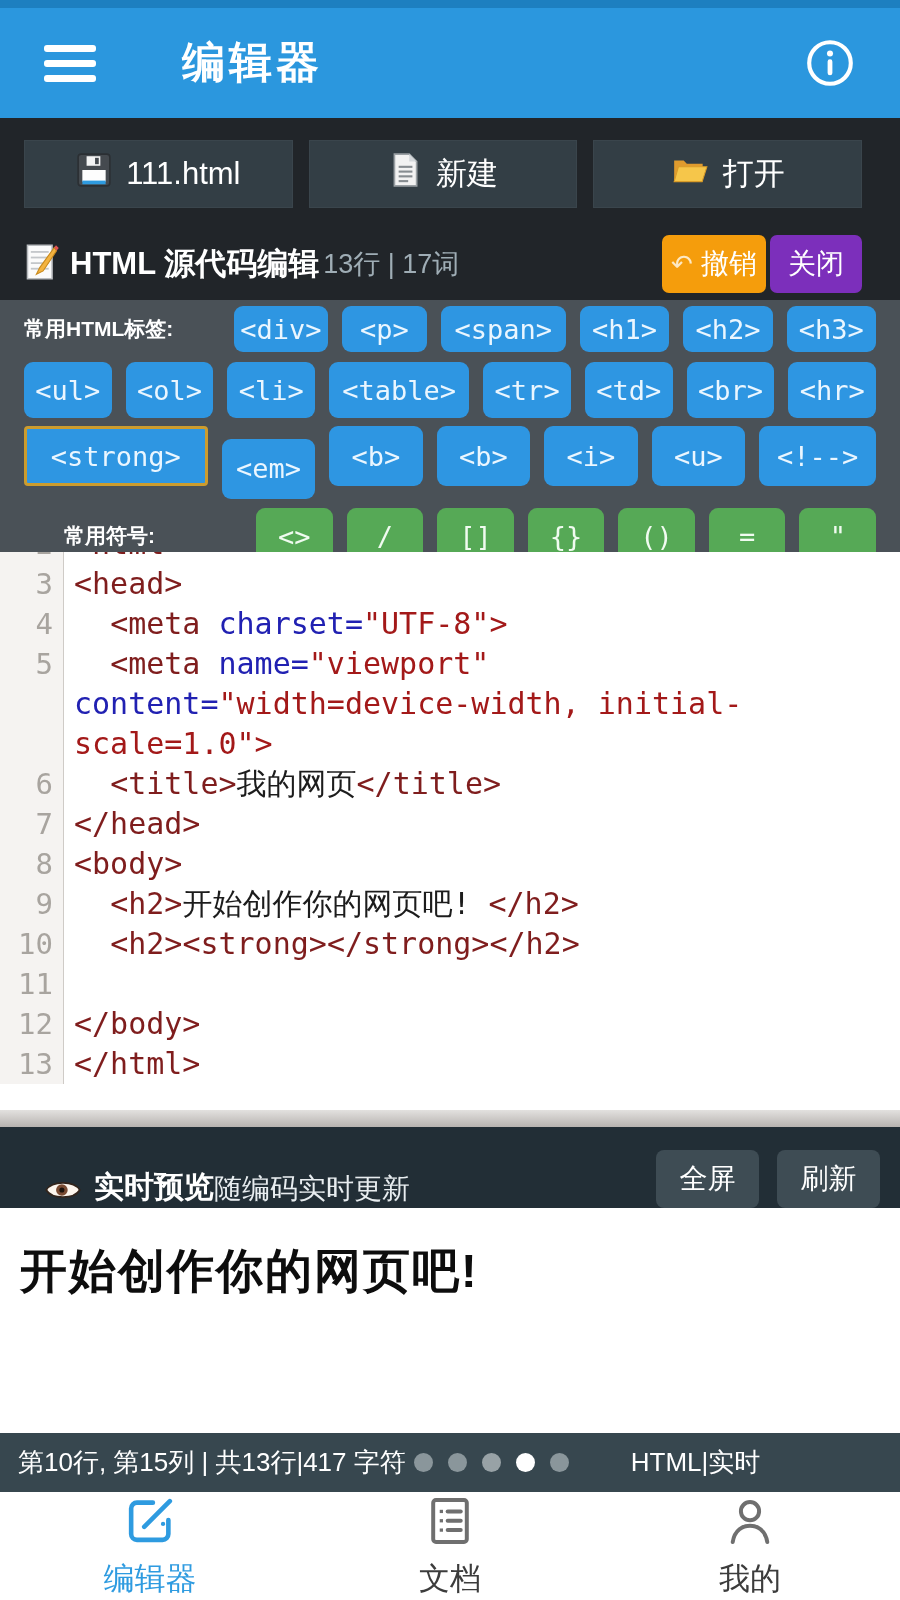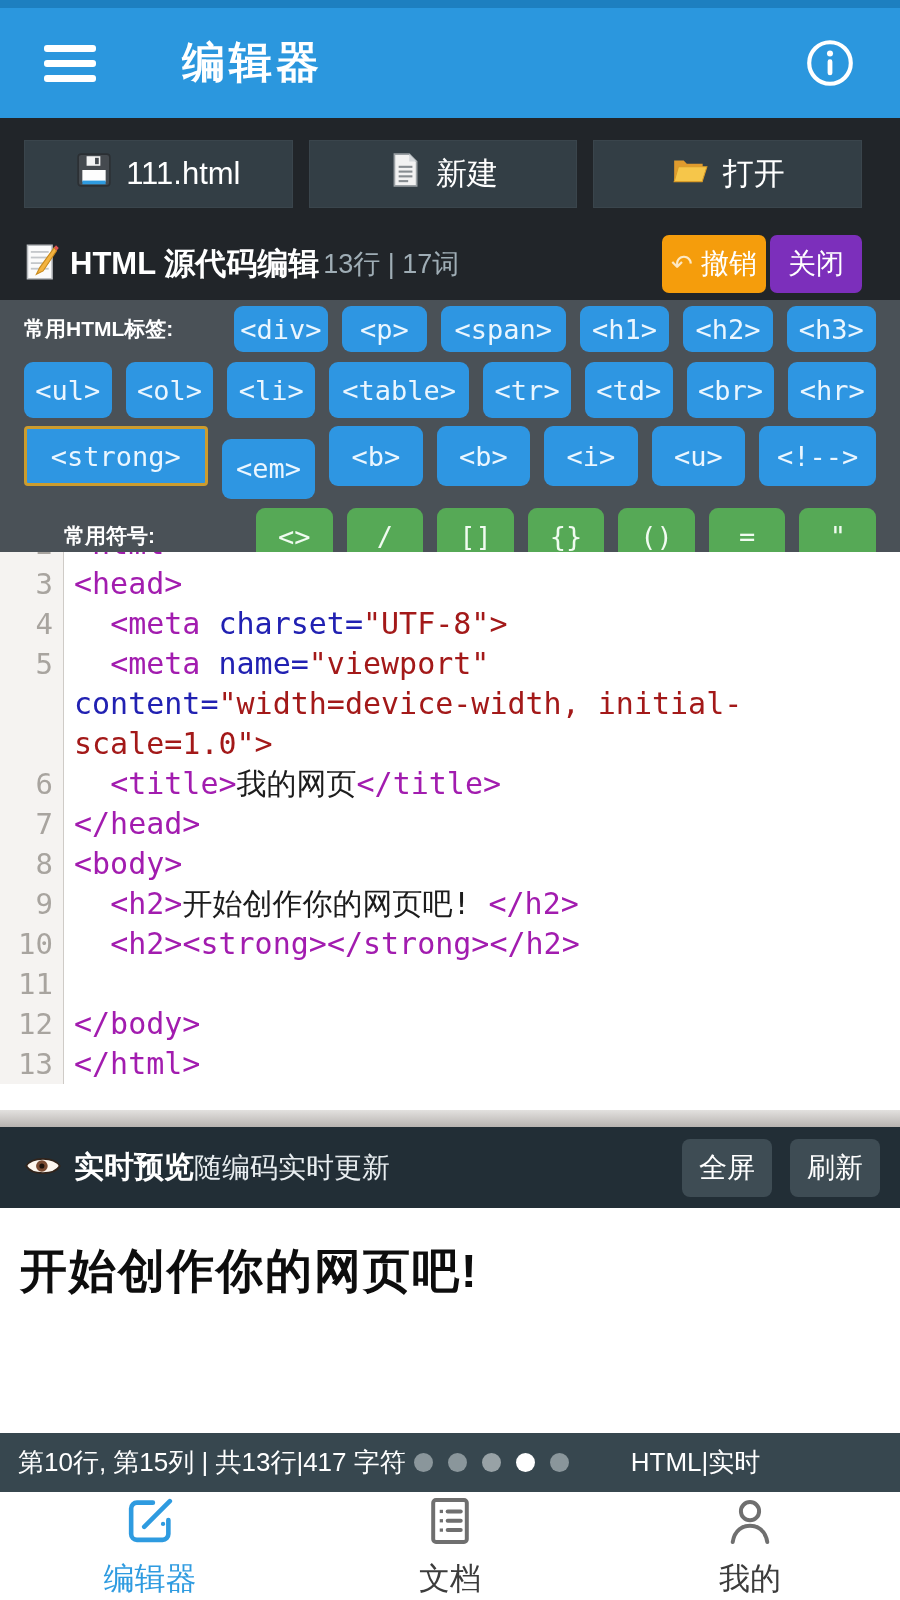--- a/index.html
+++ b/index.html
@@ -51,32 +51,32 @@
   
   .editor { position:absolute; top:552px; left:0; width:900px; height:558px; background:#fff;
             overflow:hidden; cursor:text; }
   .editor-inner { margin-top:-28px; }
   .code-row { display:flex; height:40px; }
   .ln { width:64px; background:#f5f3f1; border-right:1px solid #cfcbc7; color:#a8a49f;
         font-family:"DejaVu Sans Mono",monospace; font-size:29px; line-height:40px;
         text-align:right; padding-right:10px; flex:none; }
   .code { font-family:"DejaVu Sans Mono",monospace; font-size:30px; line-height:40px;
           white-space:pre; padding-left:10px; }
-  .tk-t { color:#a21caf; } .tk-a { color:#2121b2; } .tk-e { color:#2121b2; }
+  .tk-t { color:#7f1d1d; } .tk-a { color:#2121b2; } .tk-e { color:#2121b2; }
   .tk-v { color:#a31919; } .tk-p { color:#1c1c1c; }
 
   .hscroll { position:absolute; top:1110px; left:0; width:900px; height:17px;
              background:linear-gradient(#e3e1df,#b7b3b0); }
 
   
   .preview-bar { position:absolute; top:1127px; left:0; width:900px; height:81px; background:#222e36;
-                 display:flex; align-items:center; padding:0 20px 0 24px; }
+                 display:flex; align-items:flex-end; padding:0 20px 0 44px; }
   .pv-title { color:#fff; font-size:30px; font-weight:bold; margin-left:12px; }
   .pv-sub { color:#e8edf0; font-size:28px; }
-  .pv-btn { width:90px; height:58px; background:#3e4c54; border:none; border-radius:8px;
+  .pv-btn { width:103px; height:58px; background:#3e4c54; border:none; border-radius:8px;
             color:#fff; font-size:28px; cursor:pointer; }
   .pv-full { margin-left:auto; }
   .pv-refresh { margin-left:18px; }
 
   
   .preview { position:absolute; top:1208px; left:0; width:900px; height:225px; background:#fff;
              padding:32px 20px 0 20px; }
   .preview h2 { font-size:47px; font-weight:800; color:#0d0d0d; letter-spacing:2px; }
 
   

